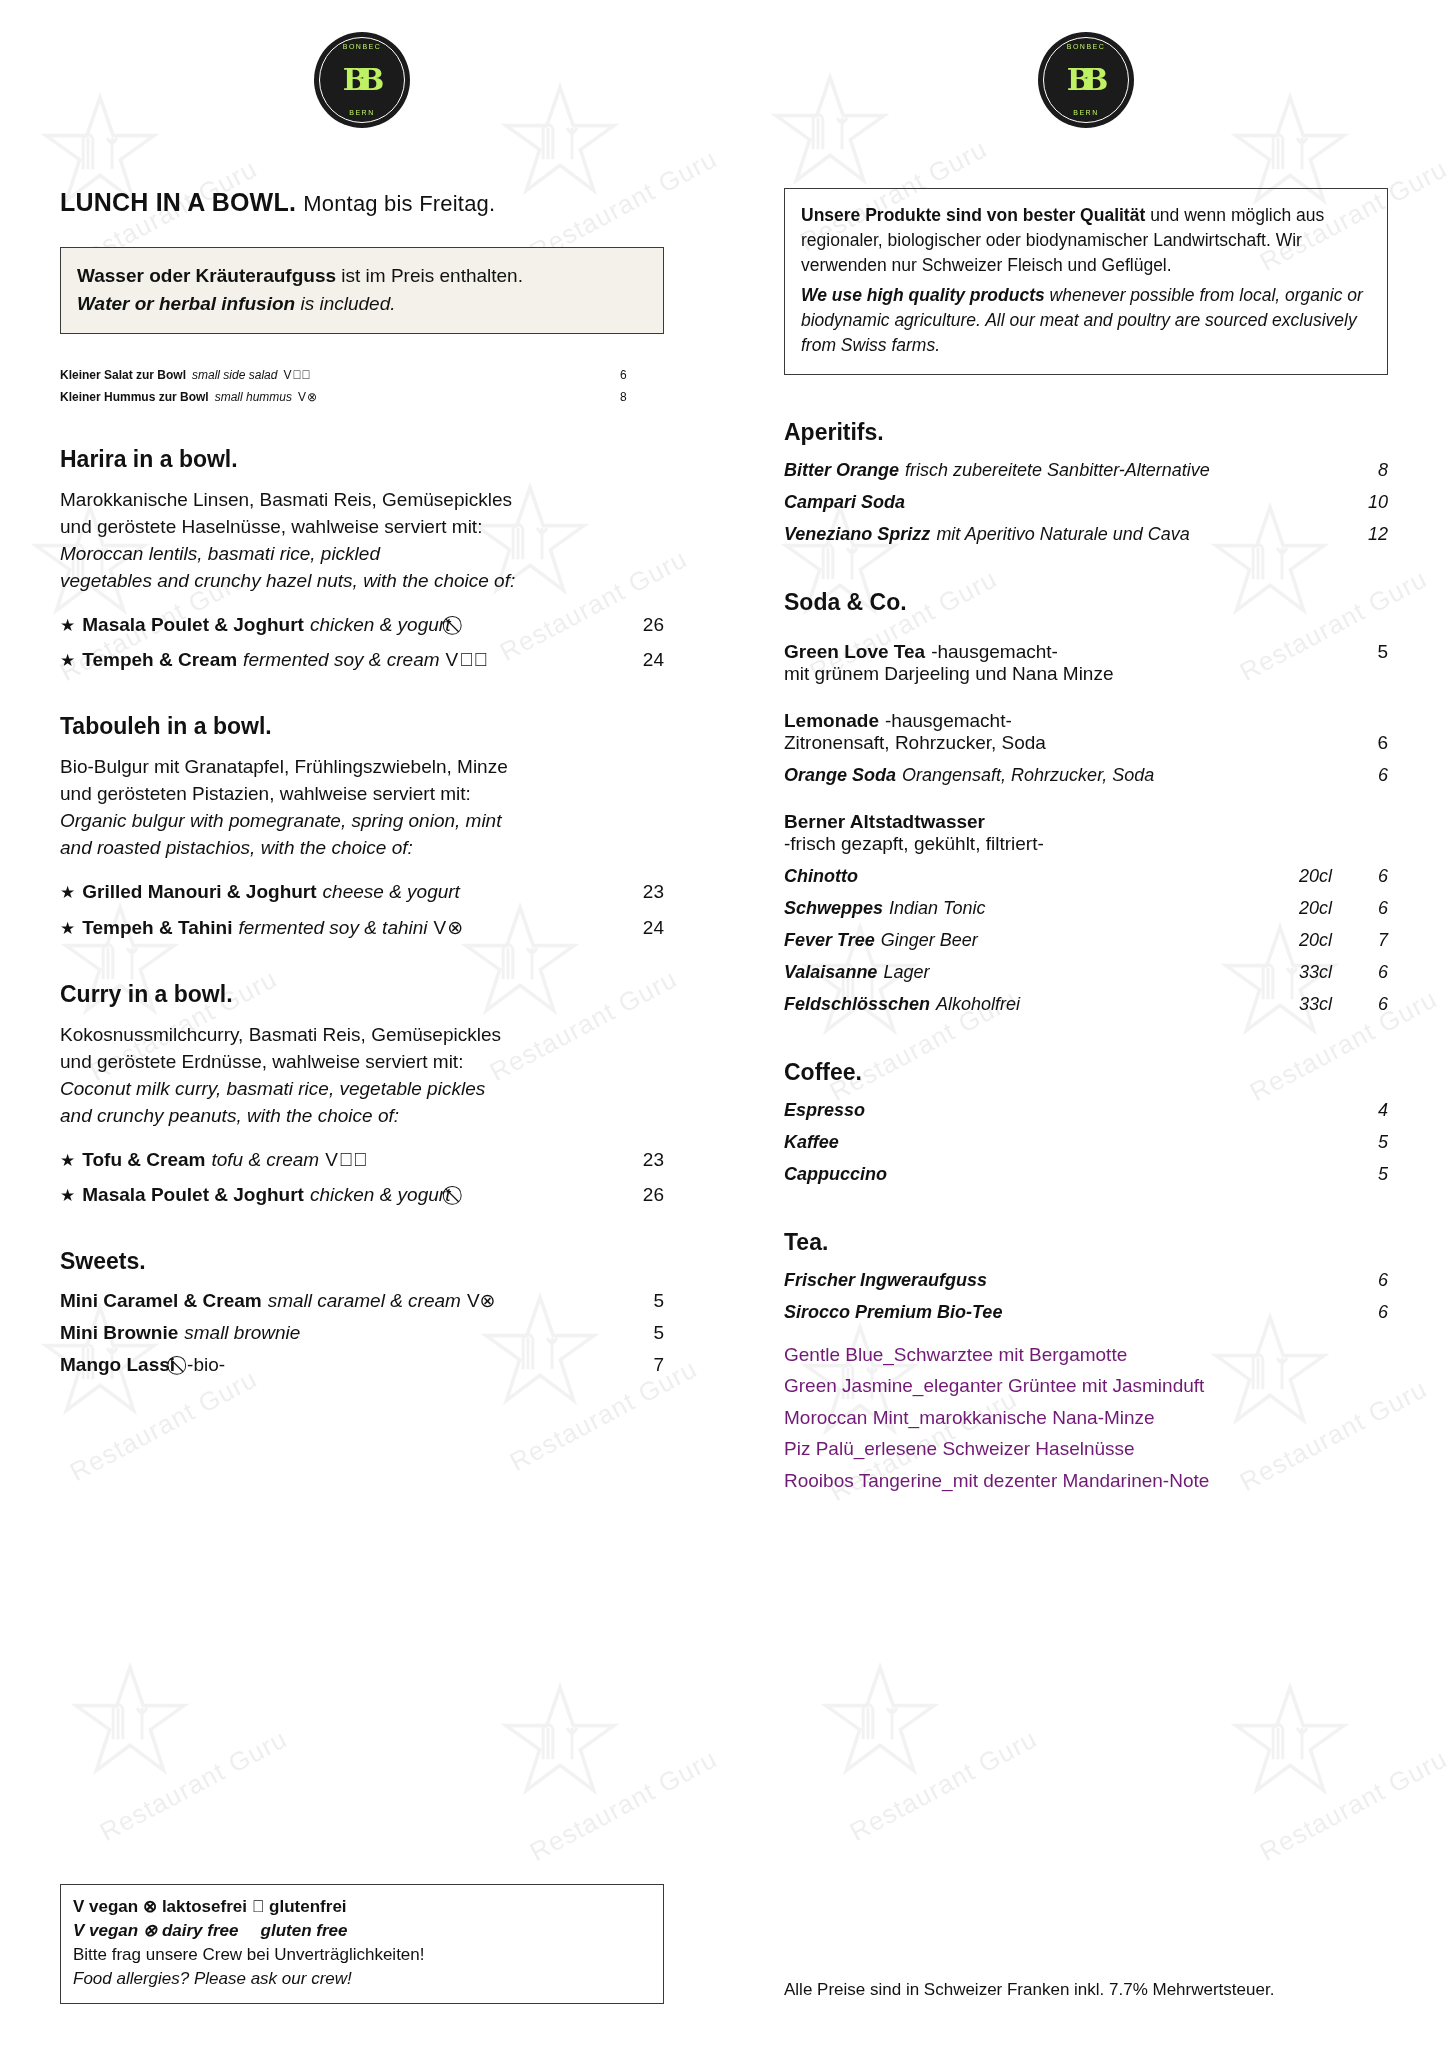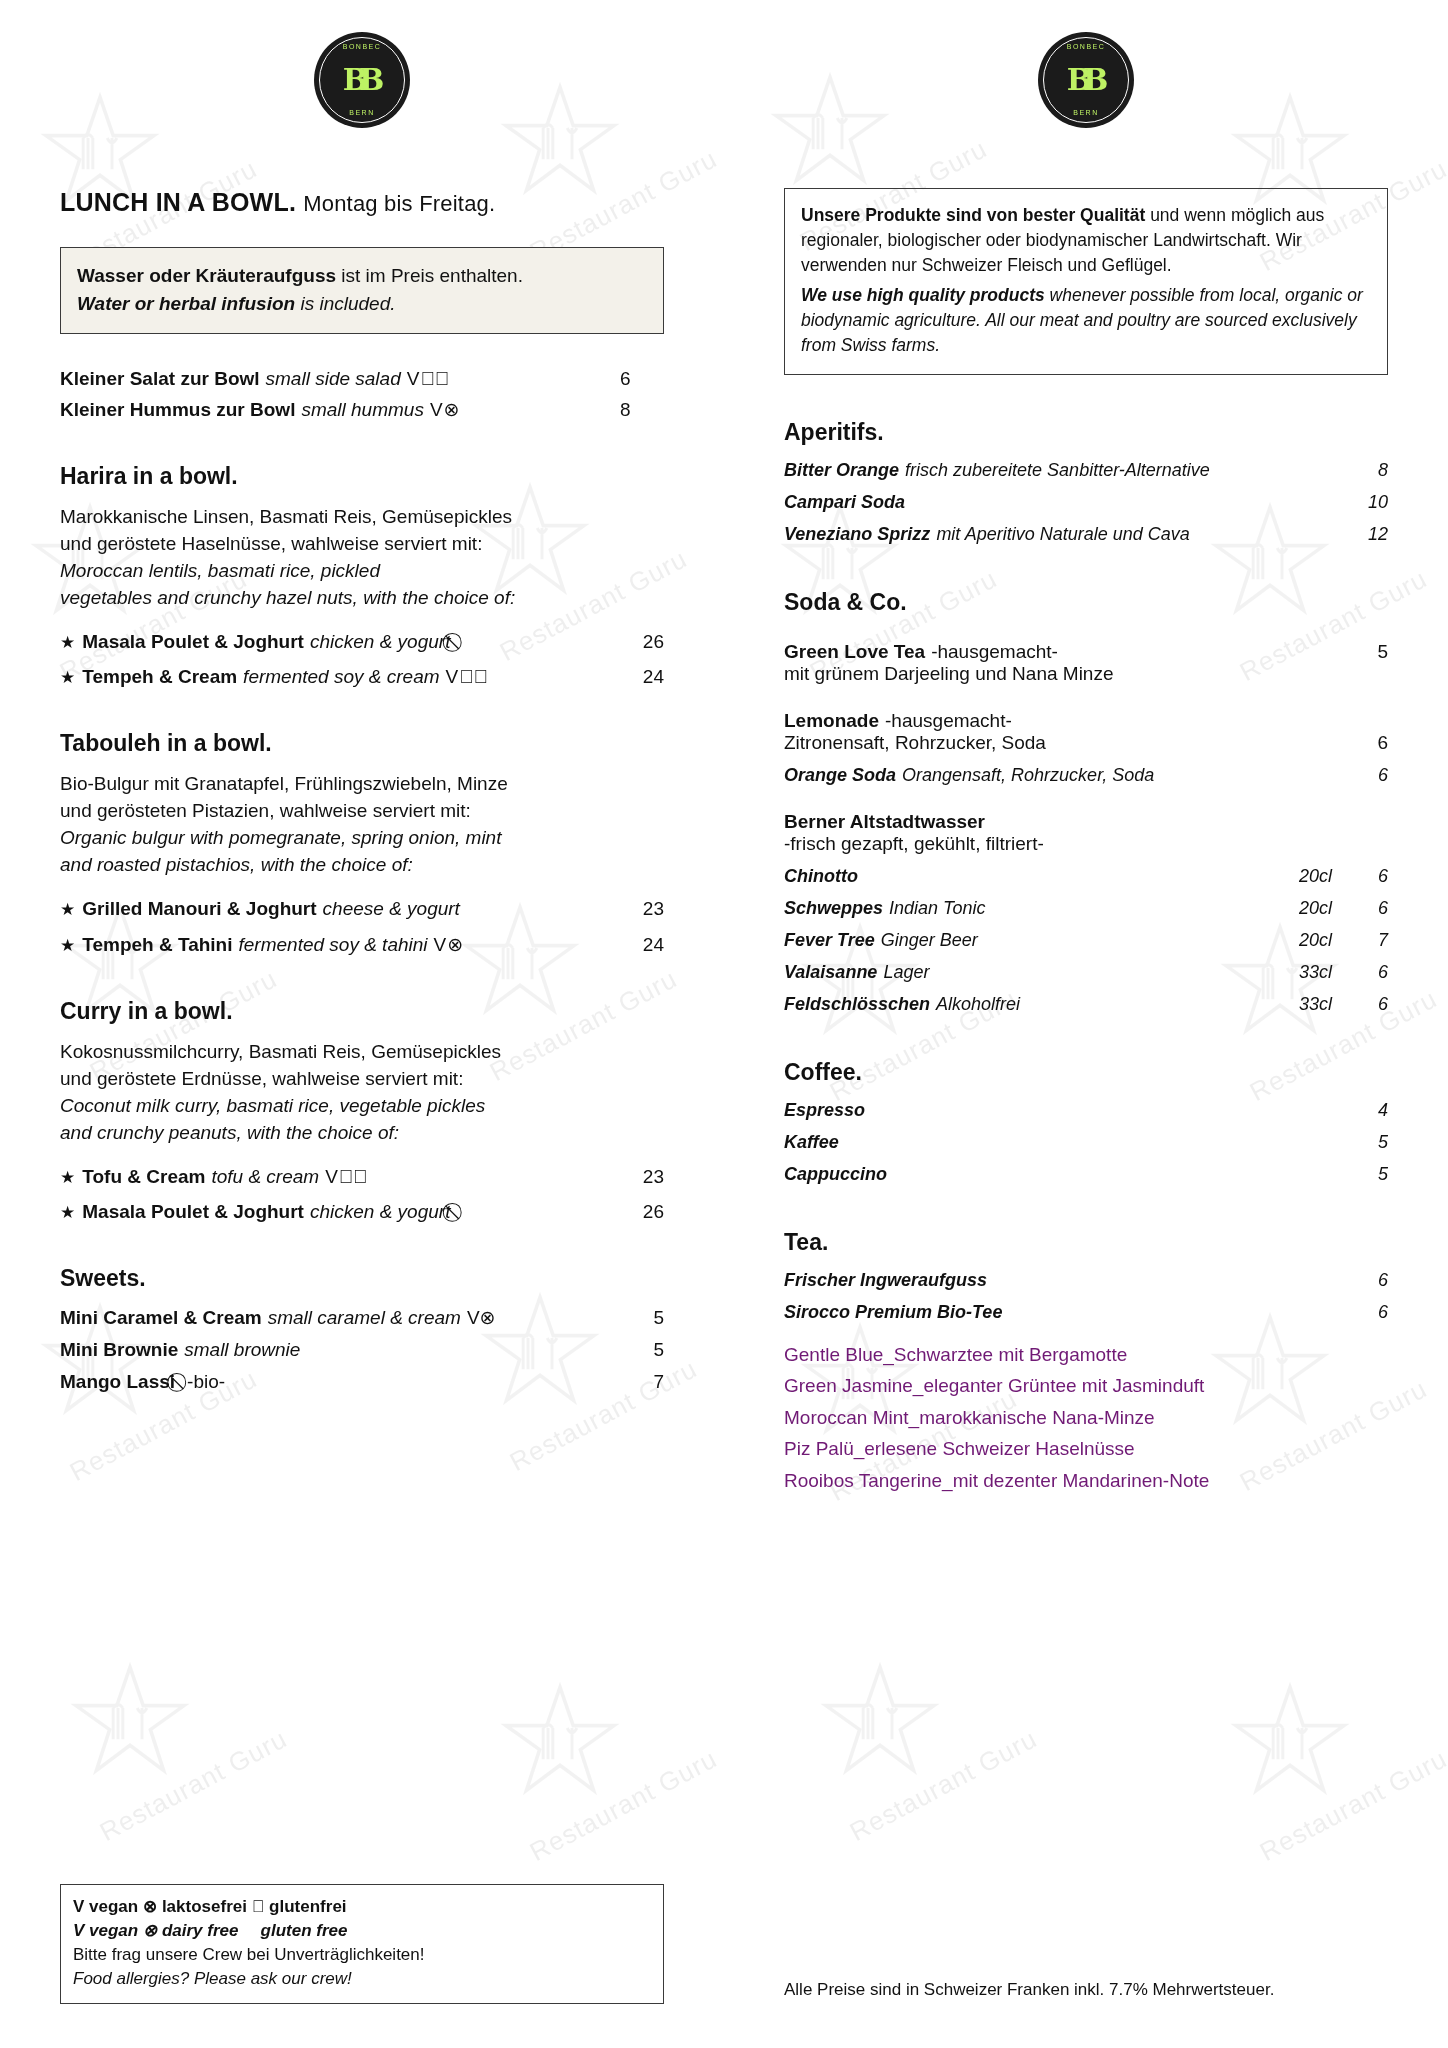--- a/index.html
+++ b/index.html
@@ -72,21 +72,21 @@
     background: #f3f1ea;
     border: 1px solid #3a3a3a;
     padding: 14px 16px 16px 16px;
     font-size: 19px;
     line-height: 1.45;
   }
   .included-box b { font-weight: 700; }
   .included-box i { font-style: italic; }
 
   .addon-row {
-    display:flex; align-items:baseline; font-size: 19px; margin-top: 8px;
+    display:flex; align-items:baseline; font-size: 12px; margin-top: 8px;
   }
   .addon-row .nm { font-weight: 700; }
   .addon-row .desc { font-style: italic; margin-left: 6px; }
   .addon-row .icons { margin-left: 6px; letter-spacing:1px; }
   .addon-row .price { margin-left: auto; width: 44px; text-align: left; }
 
   h2.section {
     font-size: 23px; font-weight: 700; margin: 42px 0 14px 0;
   }
   .desc-block { font-size: 19px; line-height: 1.42; }

